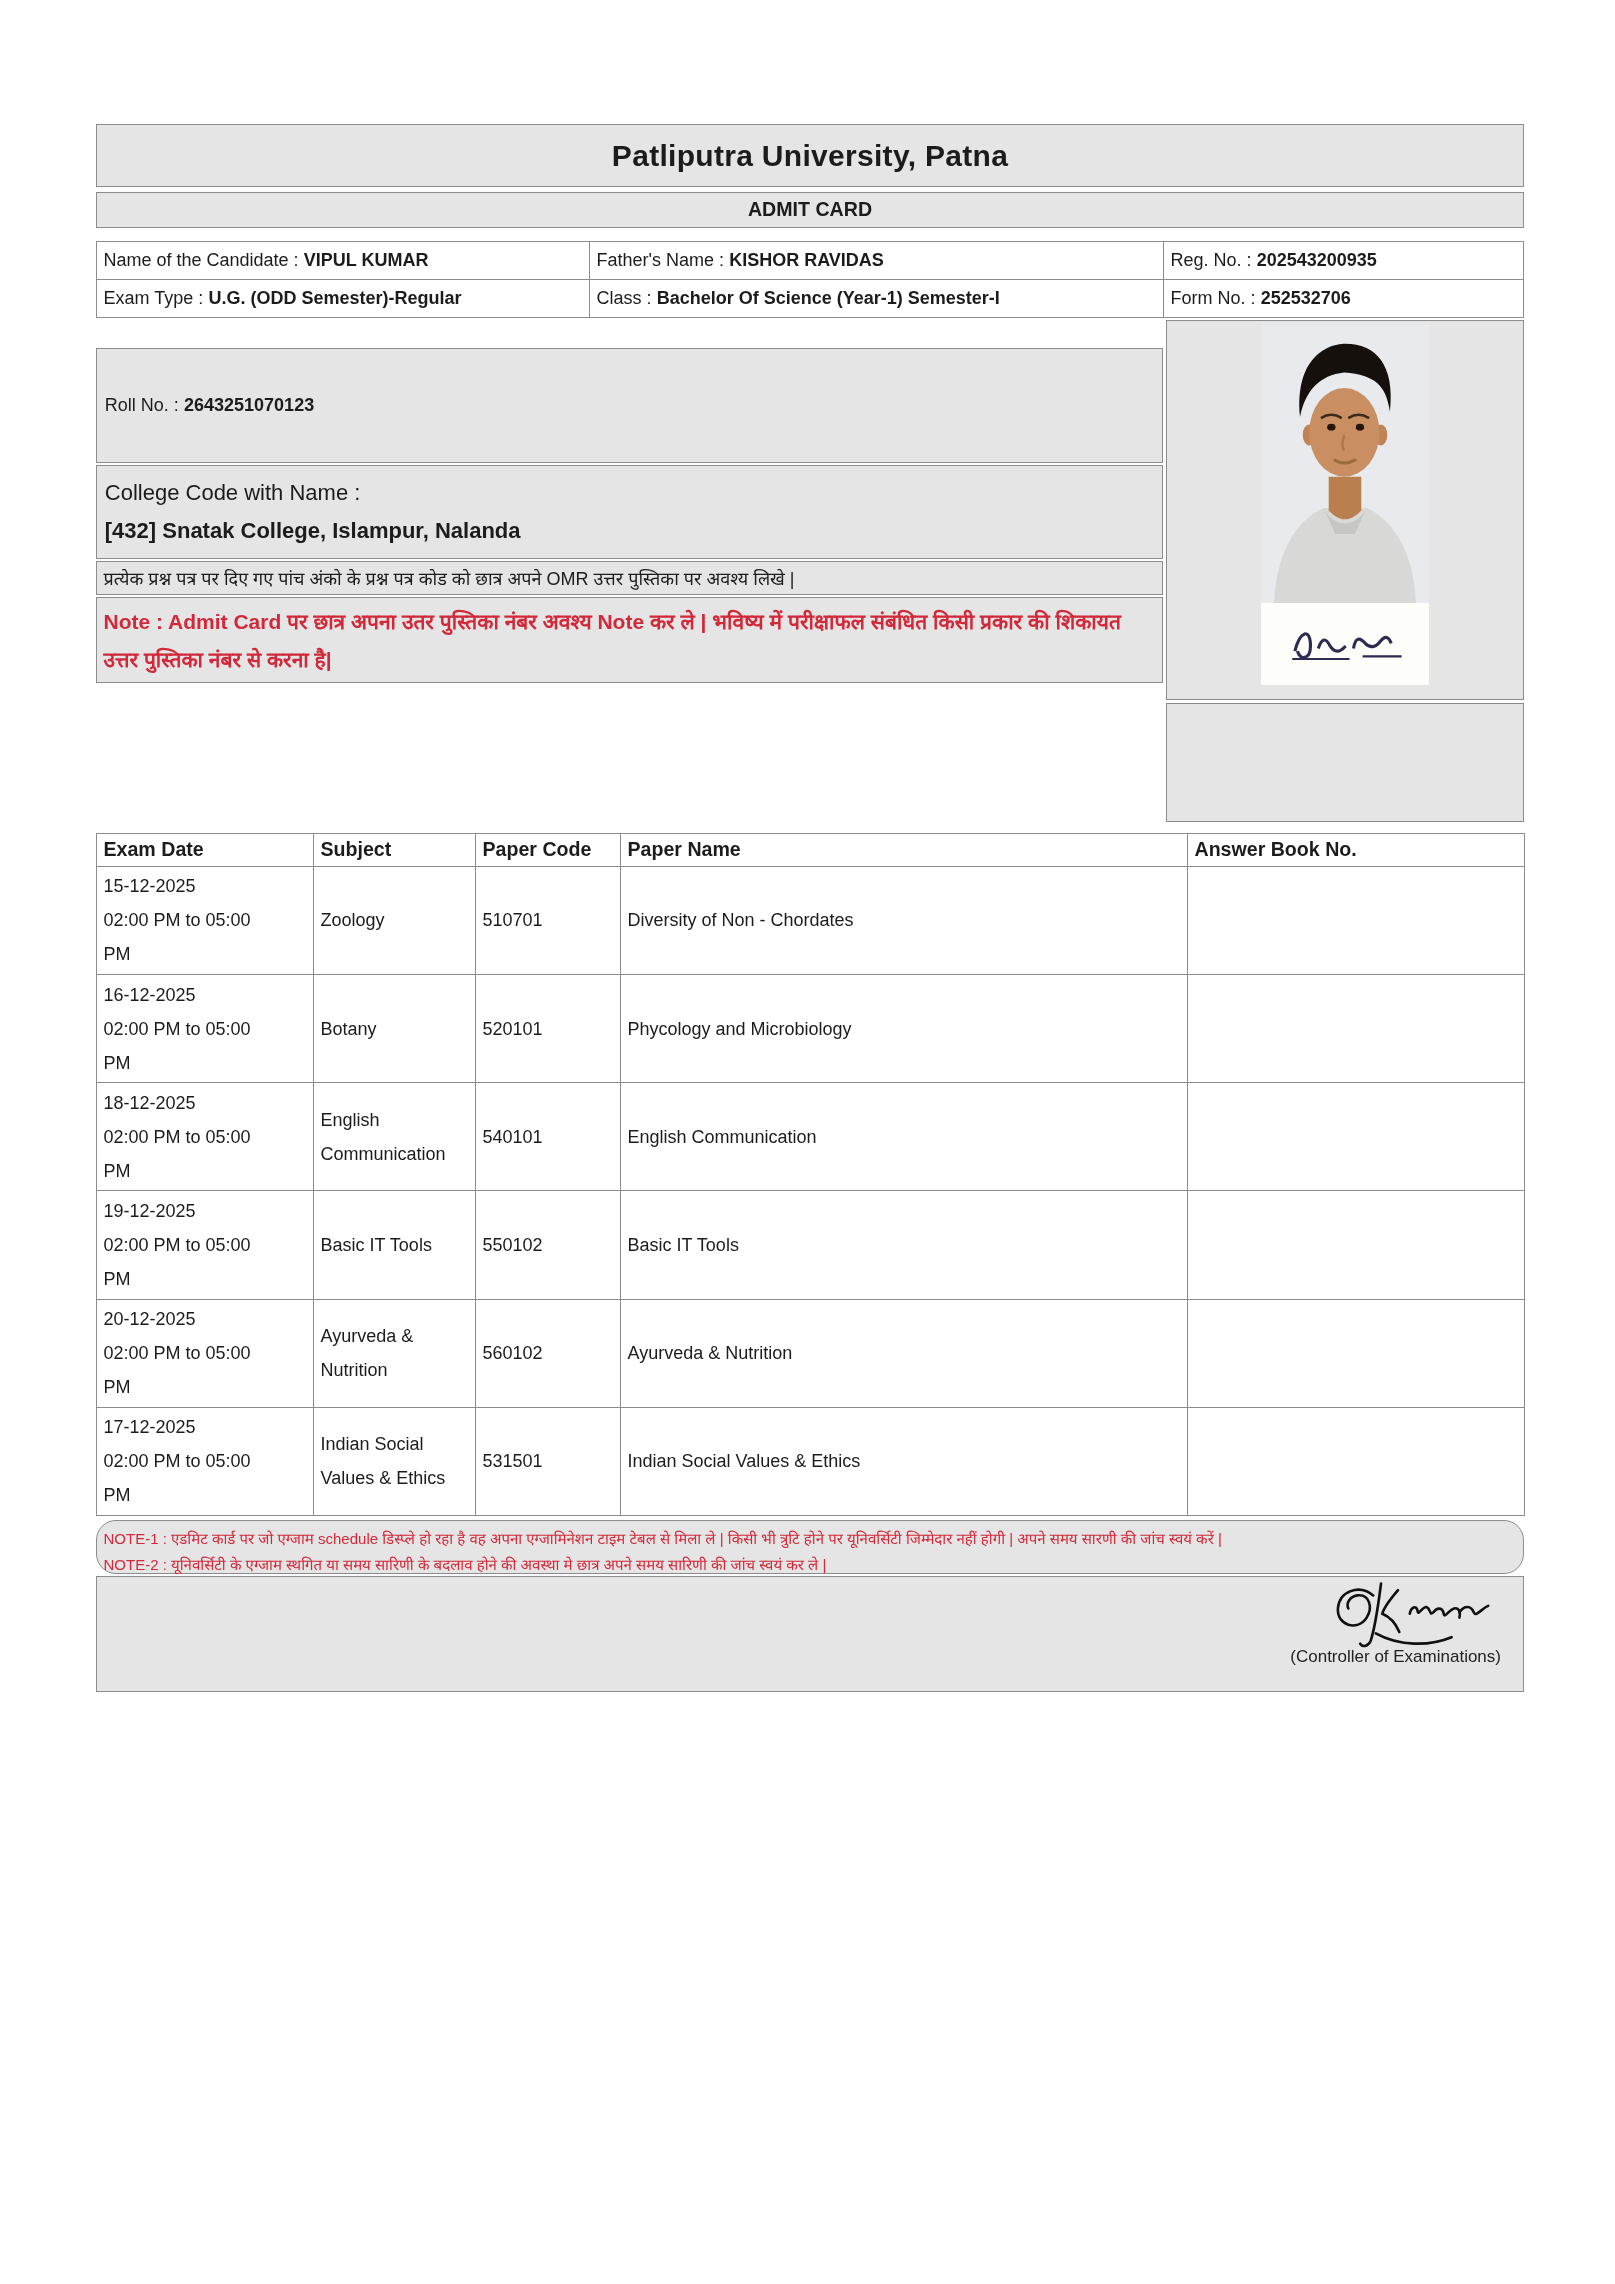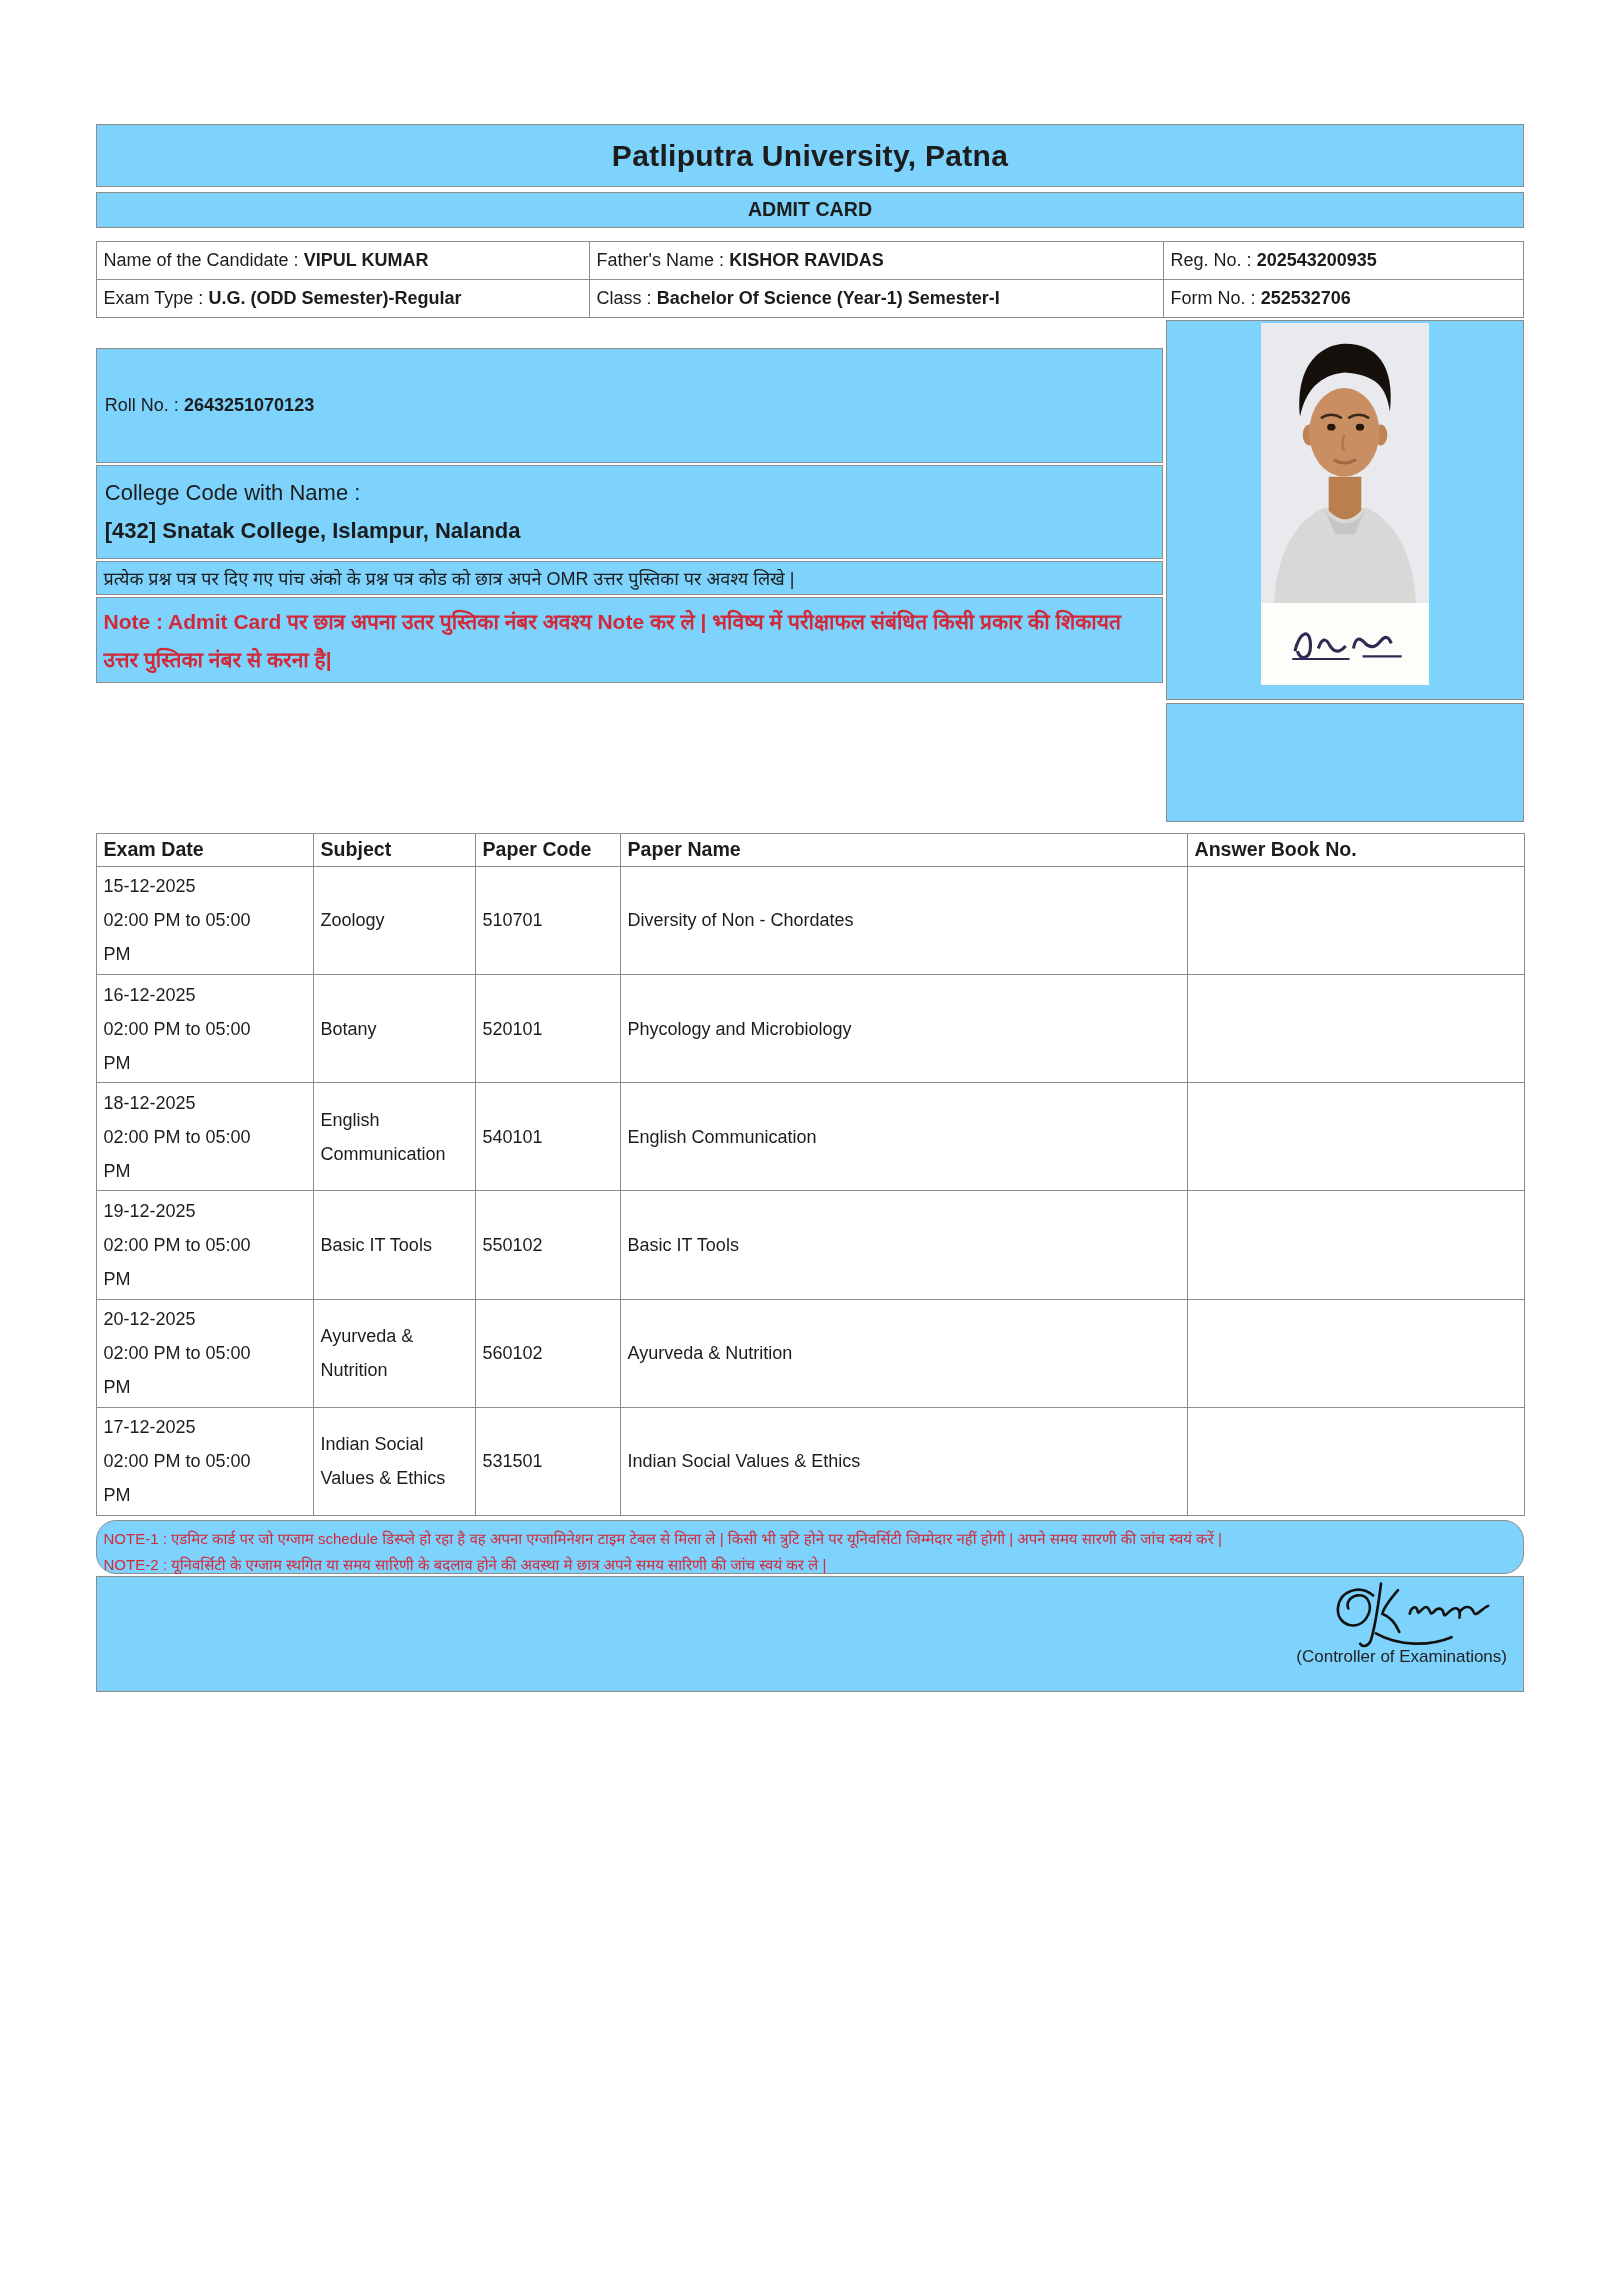--- a/index.html
+++ b/index.html
@@ -22,21 +22,21 @@
     overflow:hidden;
   }
   .doc{
     position:absolute;
     left:96px;
     top:124px;
     width:1428px;
   }
   .box{
     border:1.3px solid var(--border-gray,#8c8c8c);
-    background:#7dd3fc;
+    background:#e5e5e5;
   }
   
   .title-box{
     height:63px;
     display:flex;align-items:center;justify-content:center;
   }
   .title-box h1{
     font-size:30px;font-weight:bold;letter-spacing:0.3px;
   }
   .admit-box{
@@ -94,21 +94,21 @@
     color:var(--note-red,#d2293a);
     font-weight:normal;font-size:15px;line-height:26px;border-radius:20px;
   }
   .sign-box{
     margin-top:2.6px;
     height:116px;
     position:relative;
   }
   .sign-svg{position:absolute;right:10.4px;top:3.9px;}
   .sign-caption{
-    position:absolute;right:16px;top:70px;
+    position:absolute;right:22px;top:70px;
     font-size:17px;color:#222;
   }
 </style>
 </head>
 <body>
 
 <div class="page">
   <div class="doc">
 
     <div class="box title-box">

